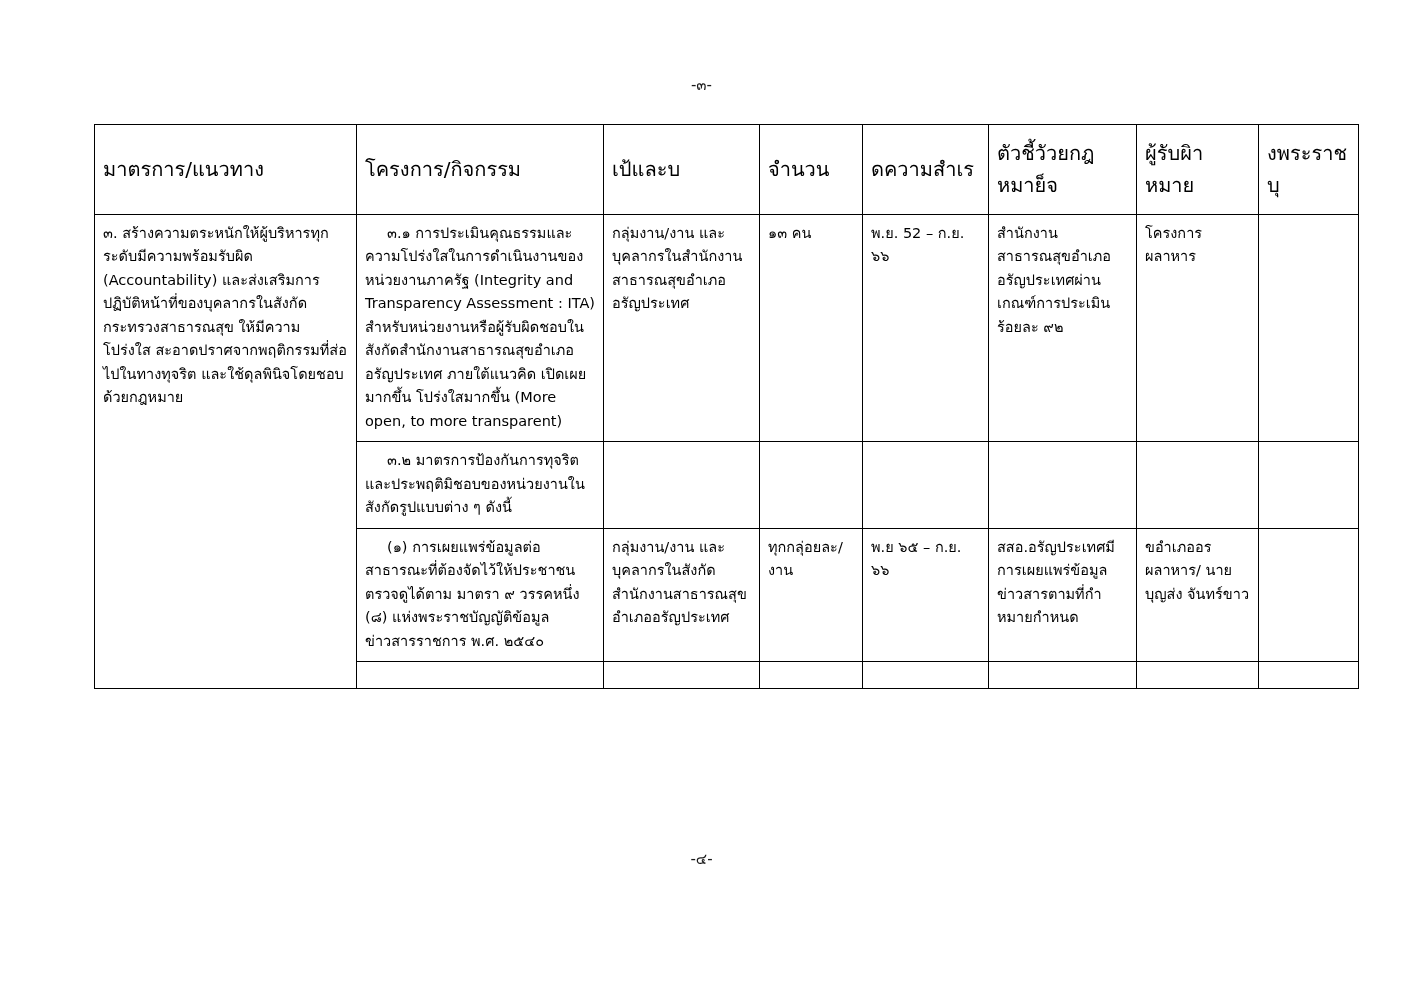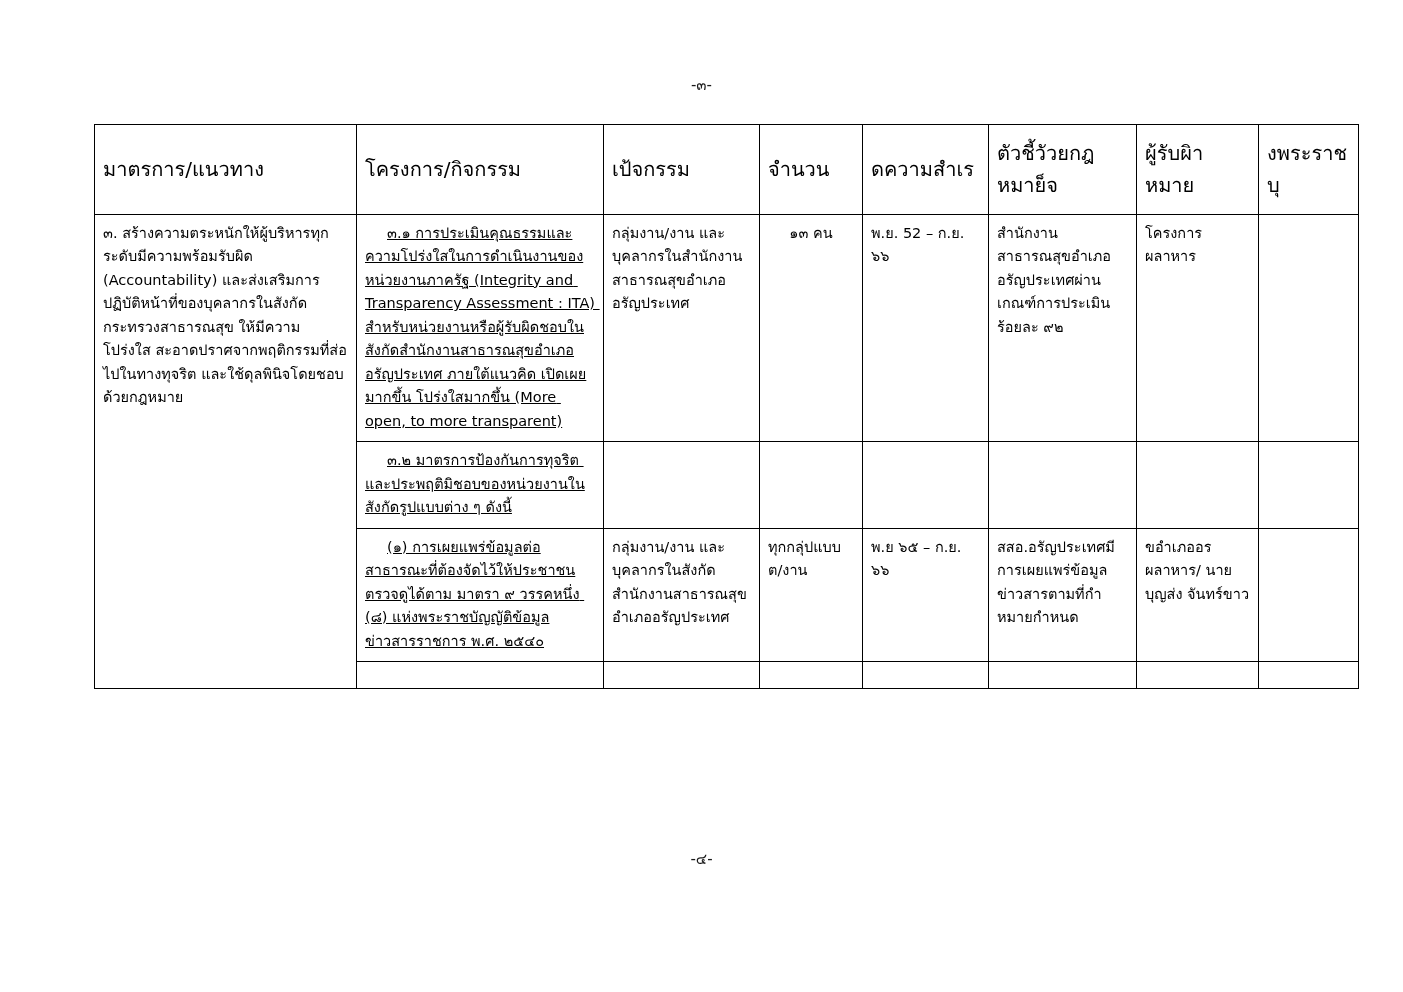--- a/index.html
+++ b/index.html
@@ -74,24 +74,22 @@
   .col-7 { width: 122px; }
   .col-8 { width: 100px; }
 
   .cell-text {
     display: block;
     white-space: pre-wrap;
     word-wrap: break-word;
   }
   .indent {
     text-indent: 22px;
-    text-decoration: underline;
   }
   td.center {
-    text-align: center;
   }
   tr.empty-row td {
     height: 26px;
     padding: 0;
   }
 </style>
 </head>
 <body>
 
 <div class="page">
@@ -107,21 +105,21 @@
           <col class="col-4">
         <col class="col-5">
           <col class="col-6">
           <col class="col-7">
           <col class="col-8">
       </colgroup>
       <thead>
         <tr>
           <th>มาตรการ/แนวทาง</th>
           <th>โครงการ/กิจกรรม</th>
-          <th>เป้จกรรม</th>
+          <th>เป้และบ</th>
           <th>จำนวน</th>
           <th>ดความสำเร</th>
           <th>ตัวชี้วัวยกฎหมาย็จ</th>
           <th>ผู้รับผิาหมาย</th>
           <th>งพระราชบุ</th>
         </tr>
       </thead>
       <tbody>
         <tr>
           <td rowspan="4">
@@ -173,21 +171,21 @@
             </td>
         </tr>
         <tr>
           <td>
               <span class="cell-text indent">(๑) การเผยแพร่ข้อมูลต่อสาธารณะที่ต้องจัดไว้ให้ประชาชนตรวจดูได้ตาม มาตรา ๙ วรรคหนึ่ง (๘) แห่งพระราชบัญญัติข้อมูลข่าวสารราชการ พ.ศ. ๒๕๔๐</span>
             </td>
           <td>
               <span class="cell-text">กลุ่มงาน/งาน และบุคลากรในสังกัดสำนักงานสาธารณสุขอำเภออรัญประเทศ</span>
             </td>
           <td>
-              <span class="cell-text">ทุกกลุ่ปแบบต/งาน</span>
+              <span class="cell-text">ทุกกลุ่อยละ/งาน</span>
             </td>
           <td>
               <span class="cell-text">พ.ย ๖๕ – ก.ย. ๖๖</span>
             </td>
           <td>
               <span class="cell-text">สสอ.อรัญประเทศมีการเผยแพร่ข้อมูลข่าวสารตามที่กำหมายกำหนด</span>
             </td>
           <td>
               <span class="cell-text">ขอำเภออร ผลาหาร/ นายบุญส่ง จันทร์ขาว</span>
             </td>

